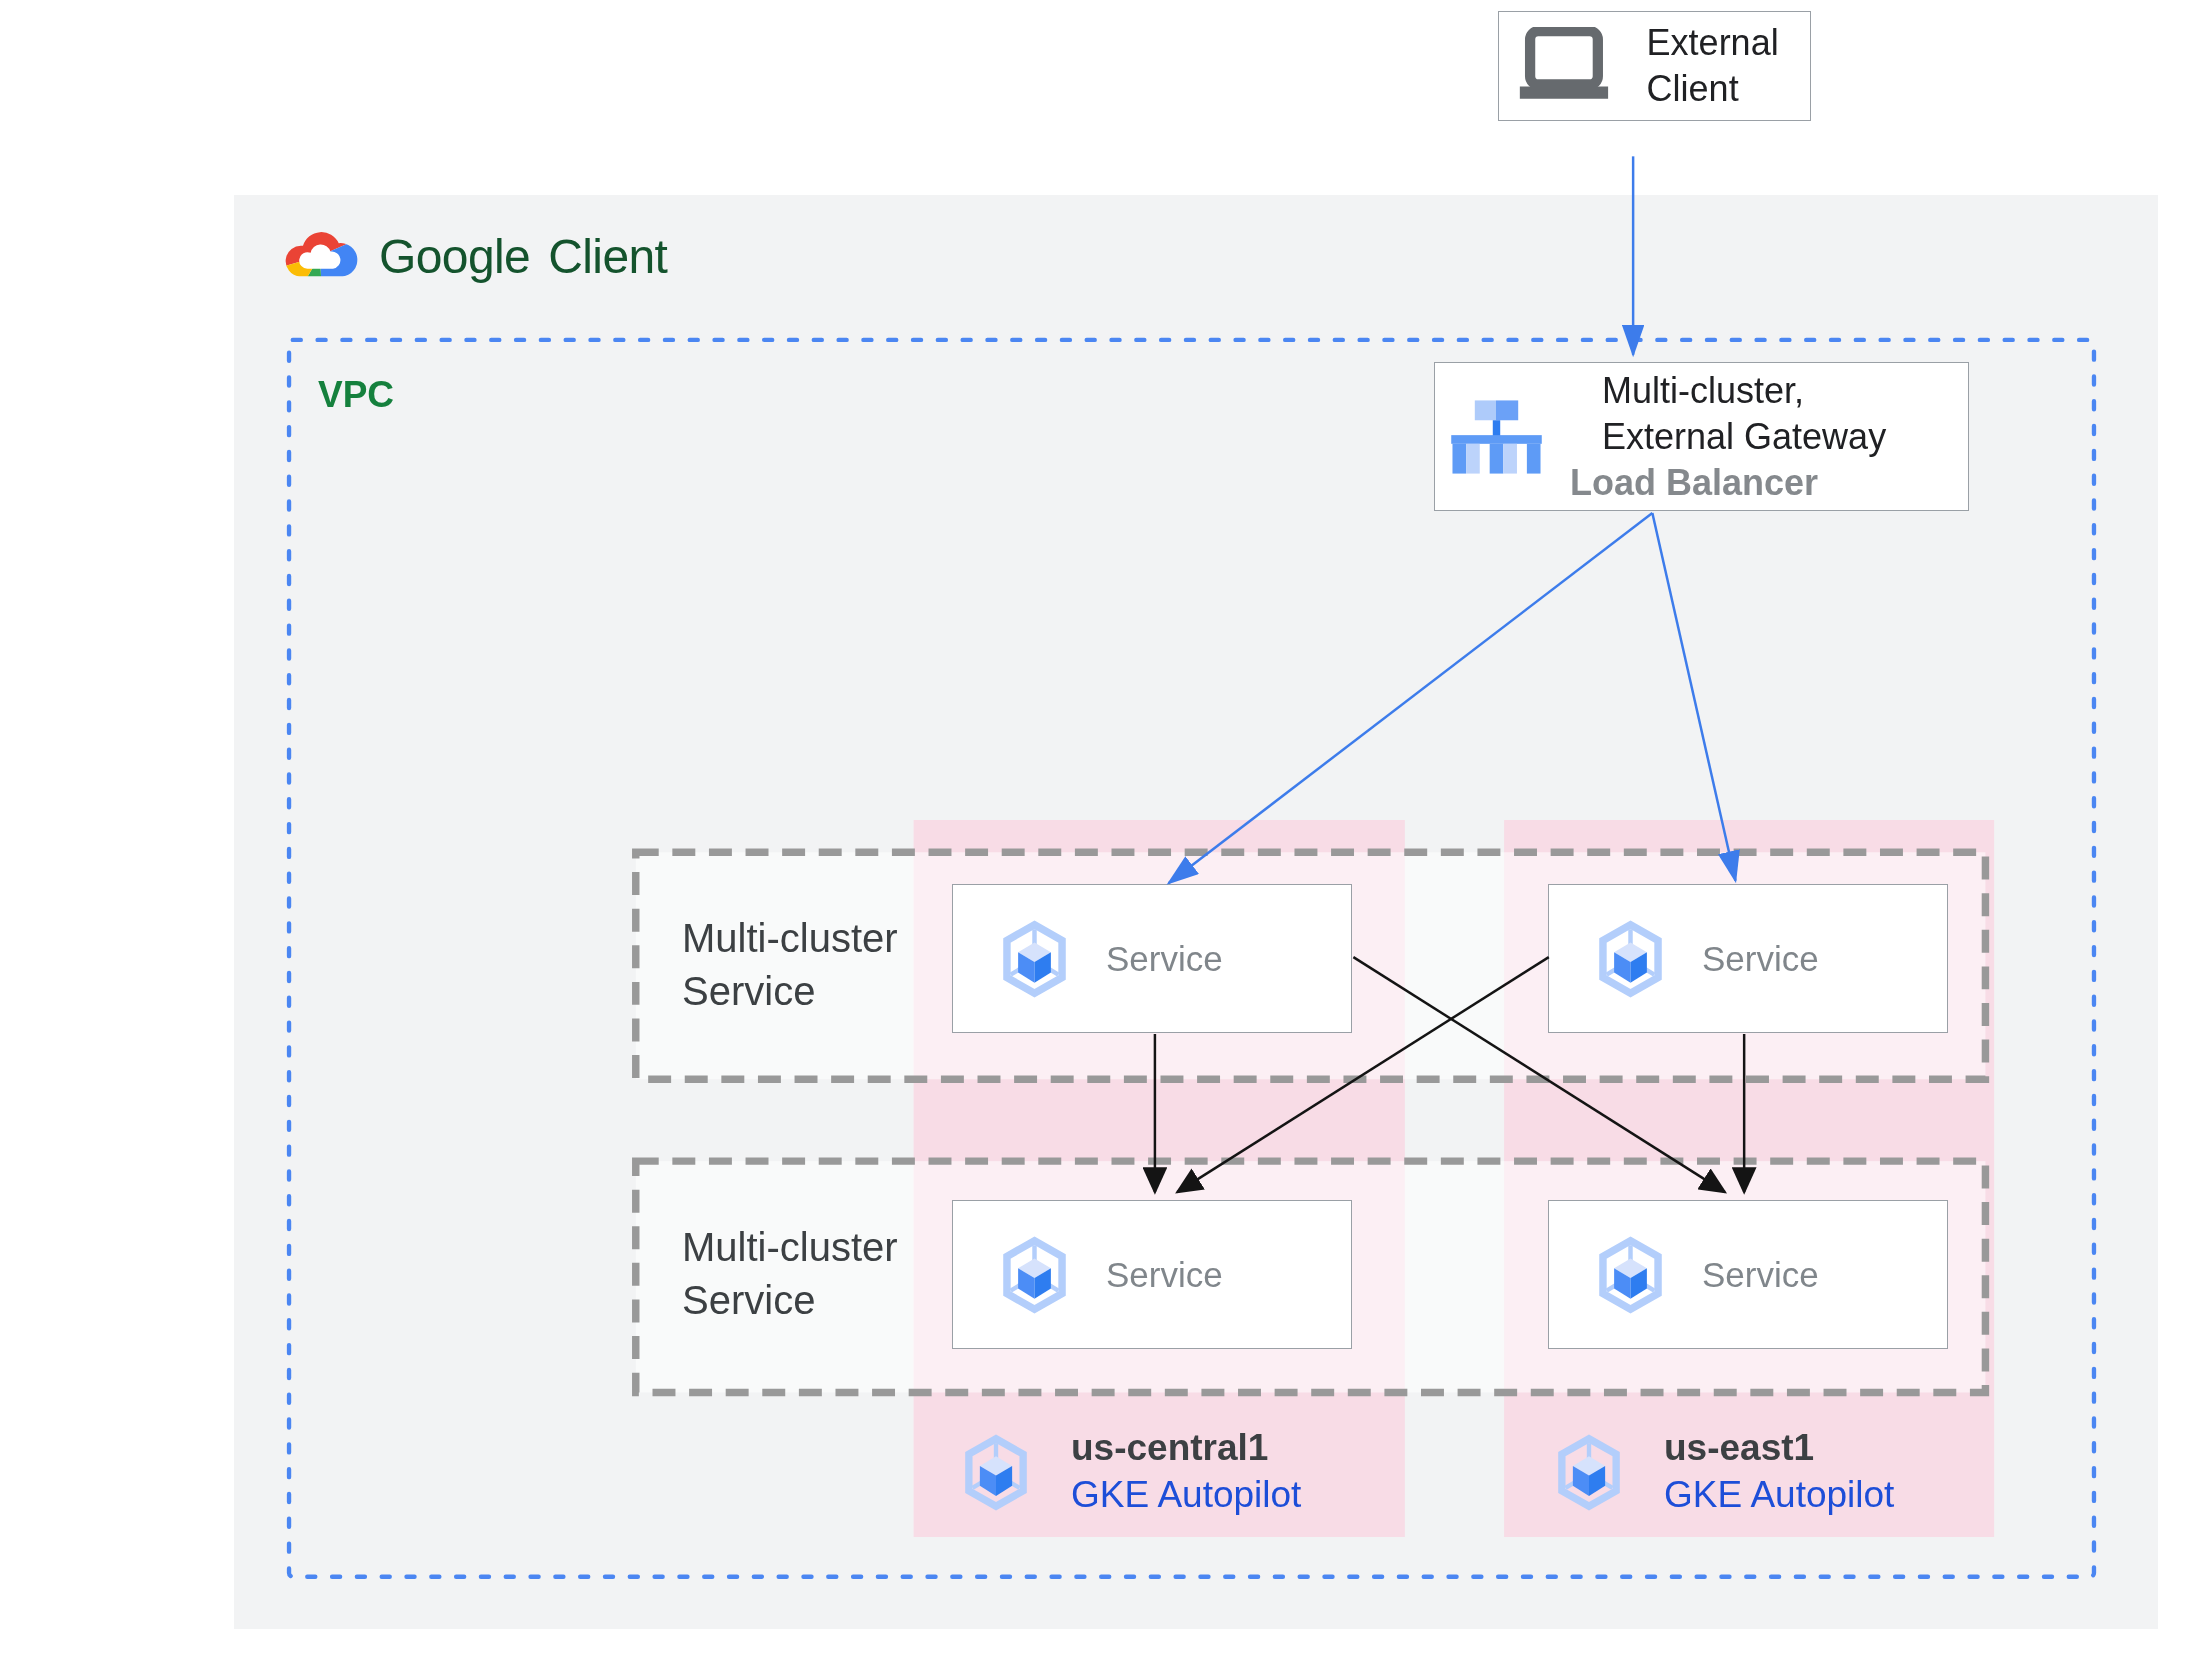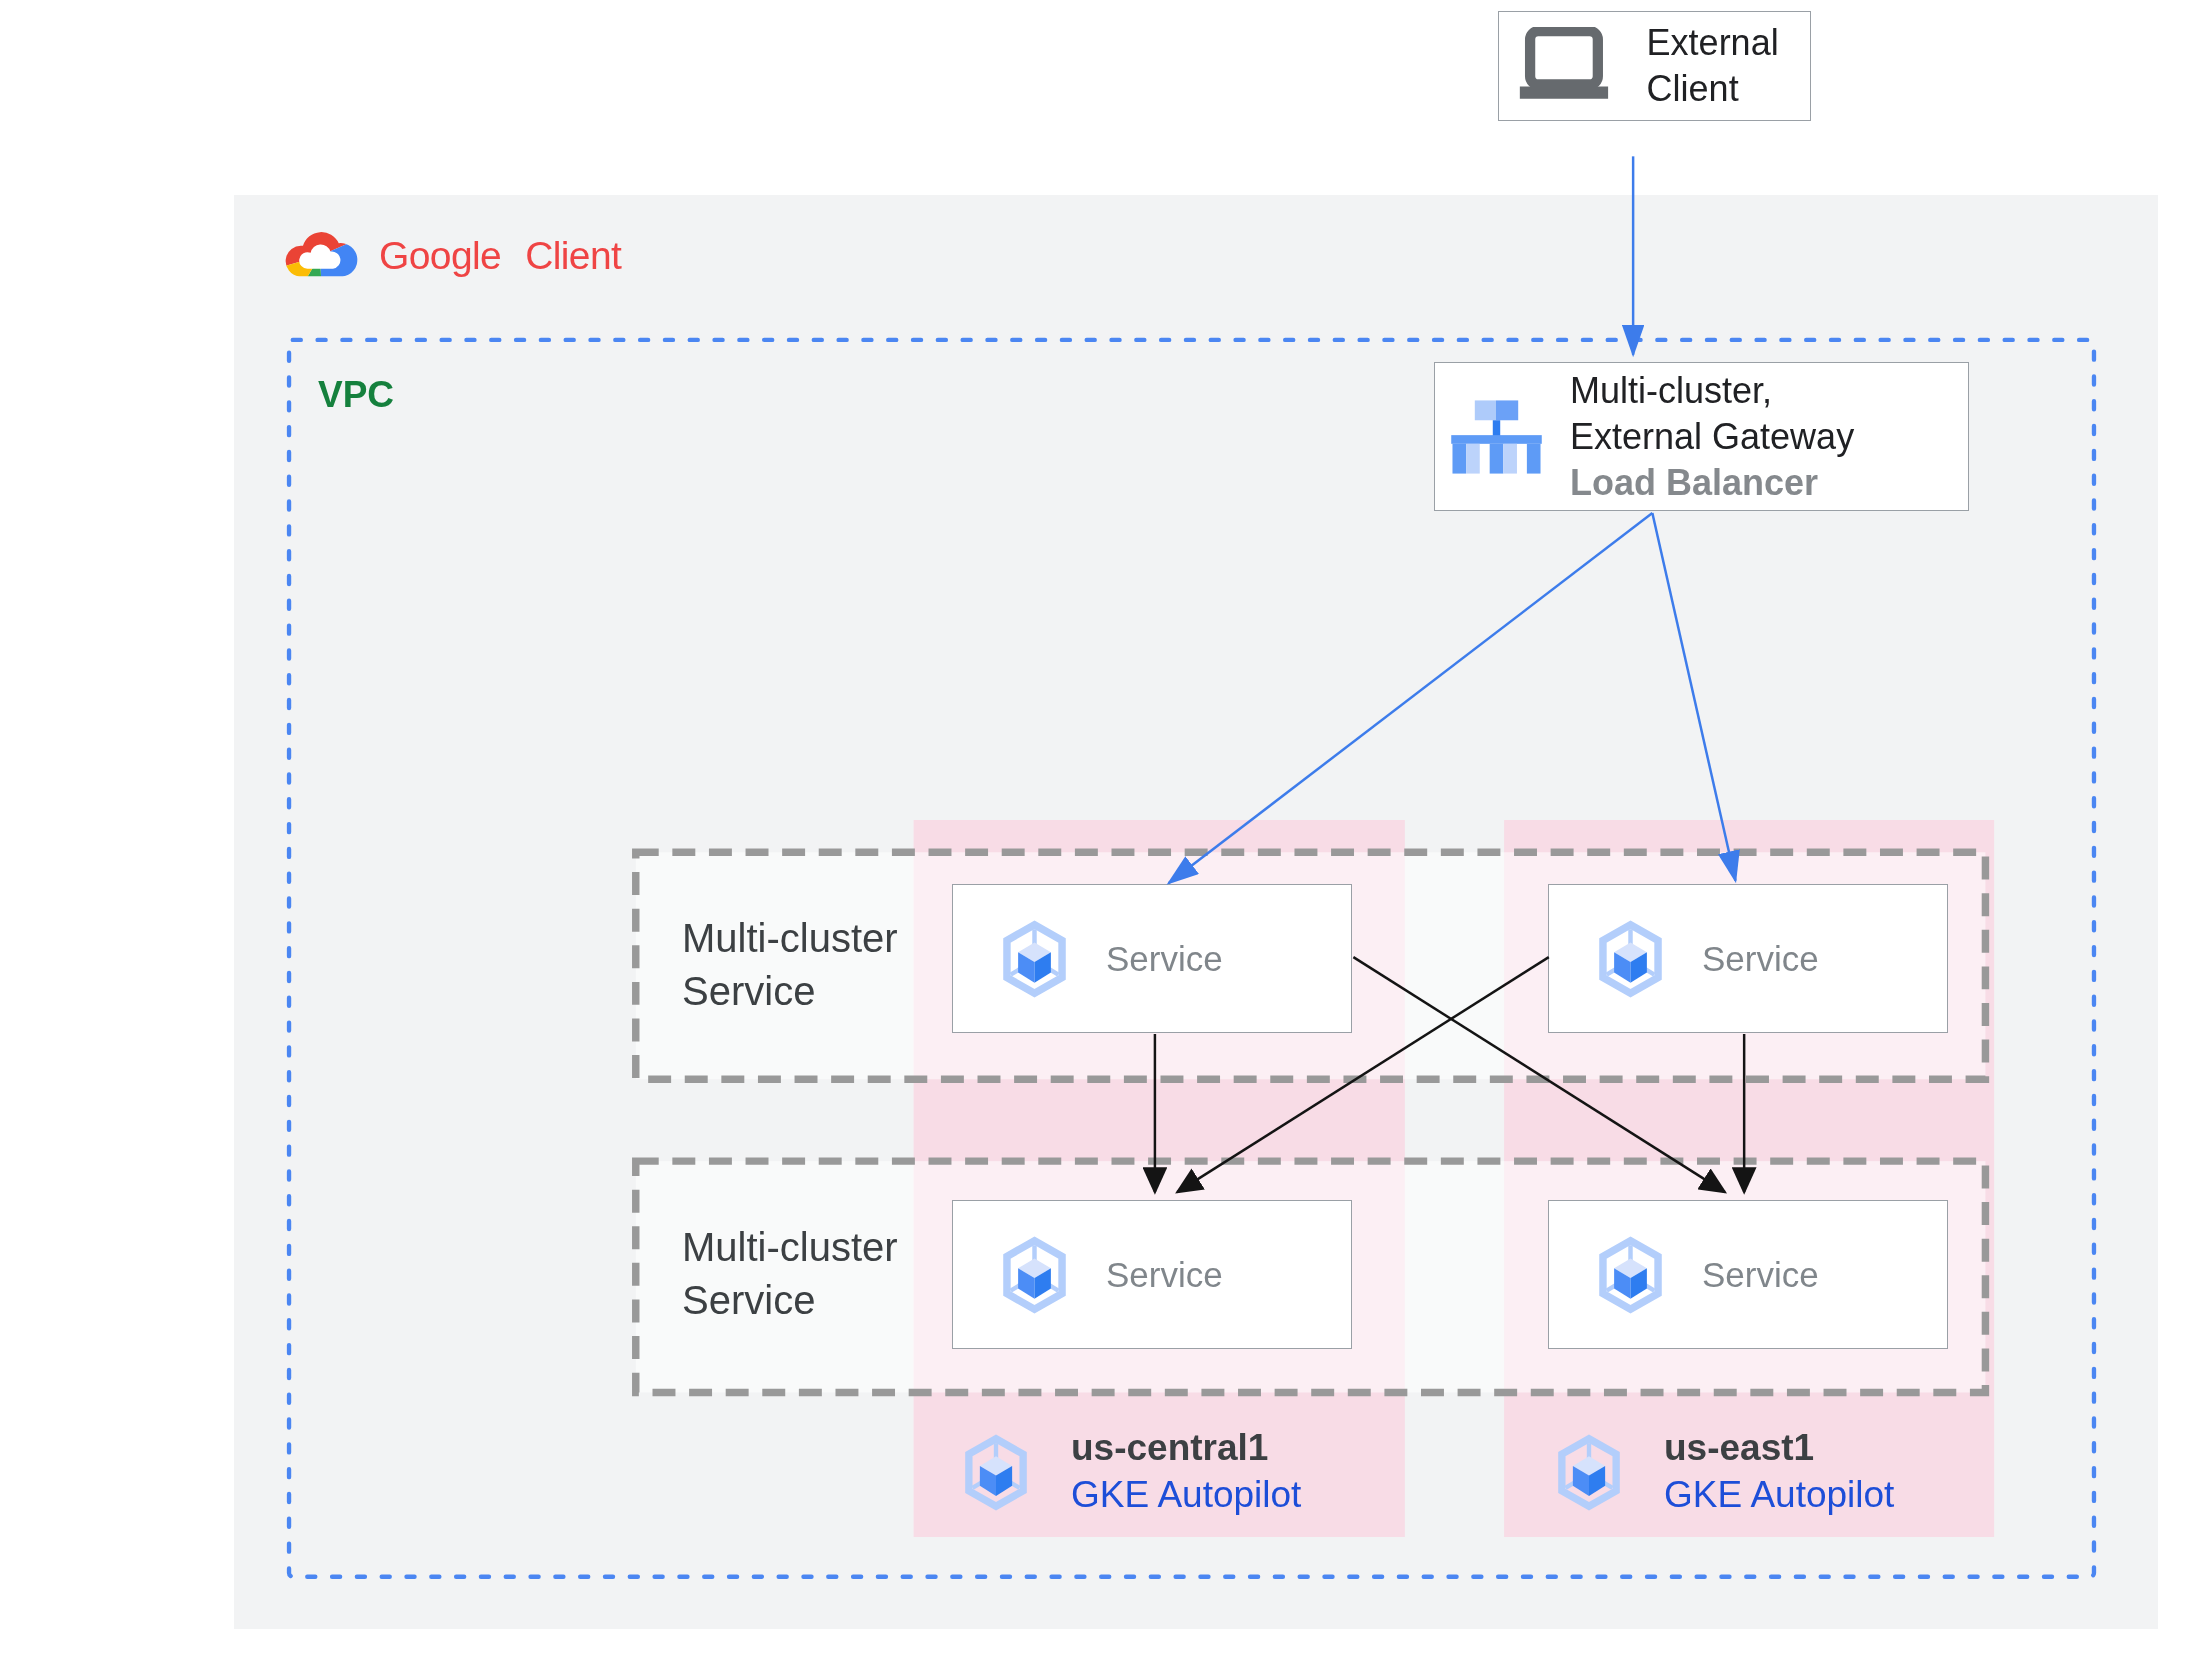--- a/index.html
+++ b/index.html
@@ -6,33 +6,33 @@
   #canvas{
     position:relative;width:2205px;height:1676px;overflow:hidden;
     font-family:"Liberation Sans",sans-serif;background:#ffffff;
   }
   .abs{position:absolute;}
   
   #gc-container{left:234px;top:195px;width:1924px;height:1434px;background:#f2f3f4;}
   
   #logo{left:280px;top:223px;display:flex;align-items:center;gap:16px;}
   #logo svg{width:83px;height:66px;}
-  #logo .logo-text{font-size:39px;color:#ef4444;font-weight:500;letter-spacing:-0.6px;display:flex;gap:24px;}
+  #logo .logo-text{font-size:48px;color:#14532d;font-weight:500;letter-spacing:-0.6px;display:flex;gap:18px;}
   
   #vpc-label{left:318px;top:374px;font-size:37px;font-weight:700;color:#15803d;}
   
   #client-box{left:1498px;top:11px;width:313px;height:110px;background:#ffffff;border:1.9px solid #9aa0a6;
     box-sizing:border-box;display:flex;align-items:center;gap:30px;padding-left:13.6px;}
   #client-box svg{width:104px;height:78px;flex:0 0 auto;}
   .client-text{font-size:36px;color:#202124;line-height:46px;}
   
   #lb-box{left:1434px;top:362px;width:535px;height:149px;background:#ffffff;border:1.2px solid #9aa0a6;
     box-sizing:border-box;display:flex;align-items:center;gap:27px;padding-left:15px;}
   #lb-box svg{width:93px;height:76px;flex:0 0 auto;}
-  .lb-line{font-size:36px;color:#202124;line-height:46px;}
+  .lb-line{font-size:36px;color:#202124;line-height:46px;margin-left:32px;}
   .lb-sub{font-size:36px;color:#85898d;line-height:46px;font-weight:bold;}
   
   .mcs-label{font-size:40px;color:#3c4043;line-height:53px;}
   #mcs-label-1{left:682px;top:912px;}
   #mcs-label-2{left:682px;top:1221px;}
   
   .svc-box{width:400px;height:149px;background:#ffffff;border:1.2px solid #9aa0a6;box-sizing:border-box;
     display:flex;align-items:center;gap:38px;padding-left:48px;}
   .svc-box svg{width:67px;height:92px;flex:0 0 auto;}
   .svc-text{font-size:35px;color:#80868b;}

